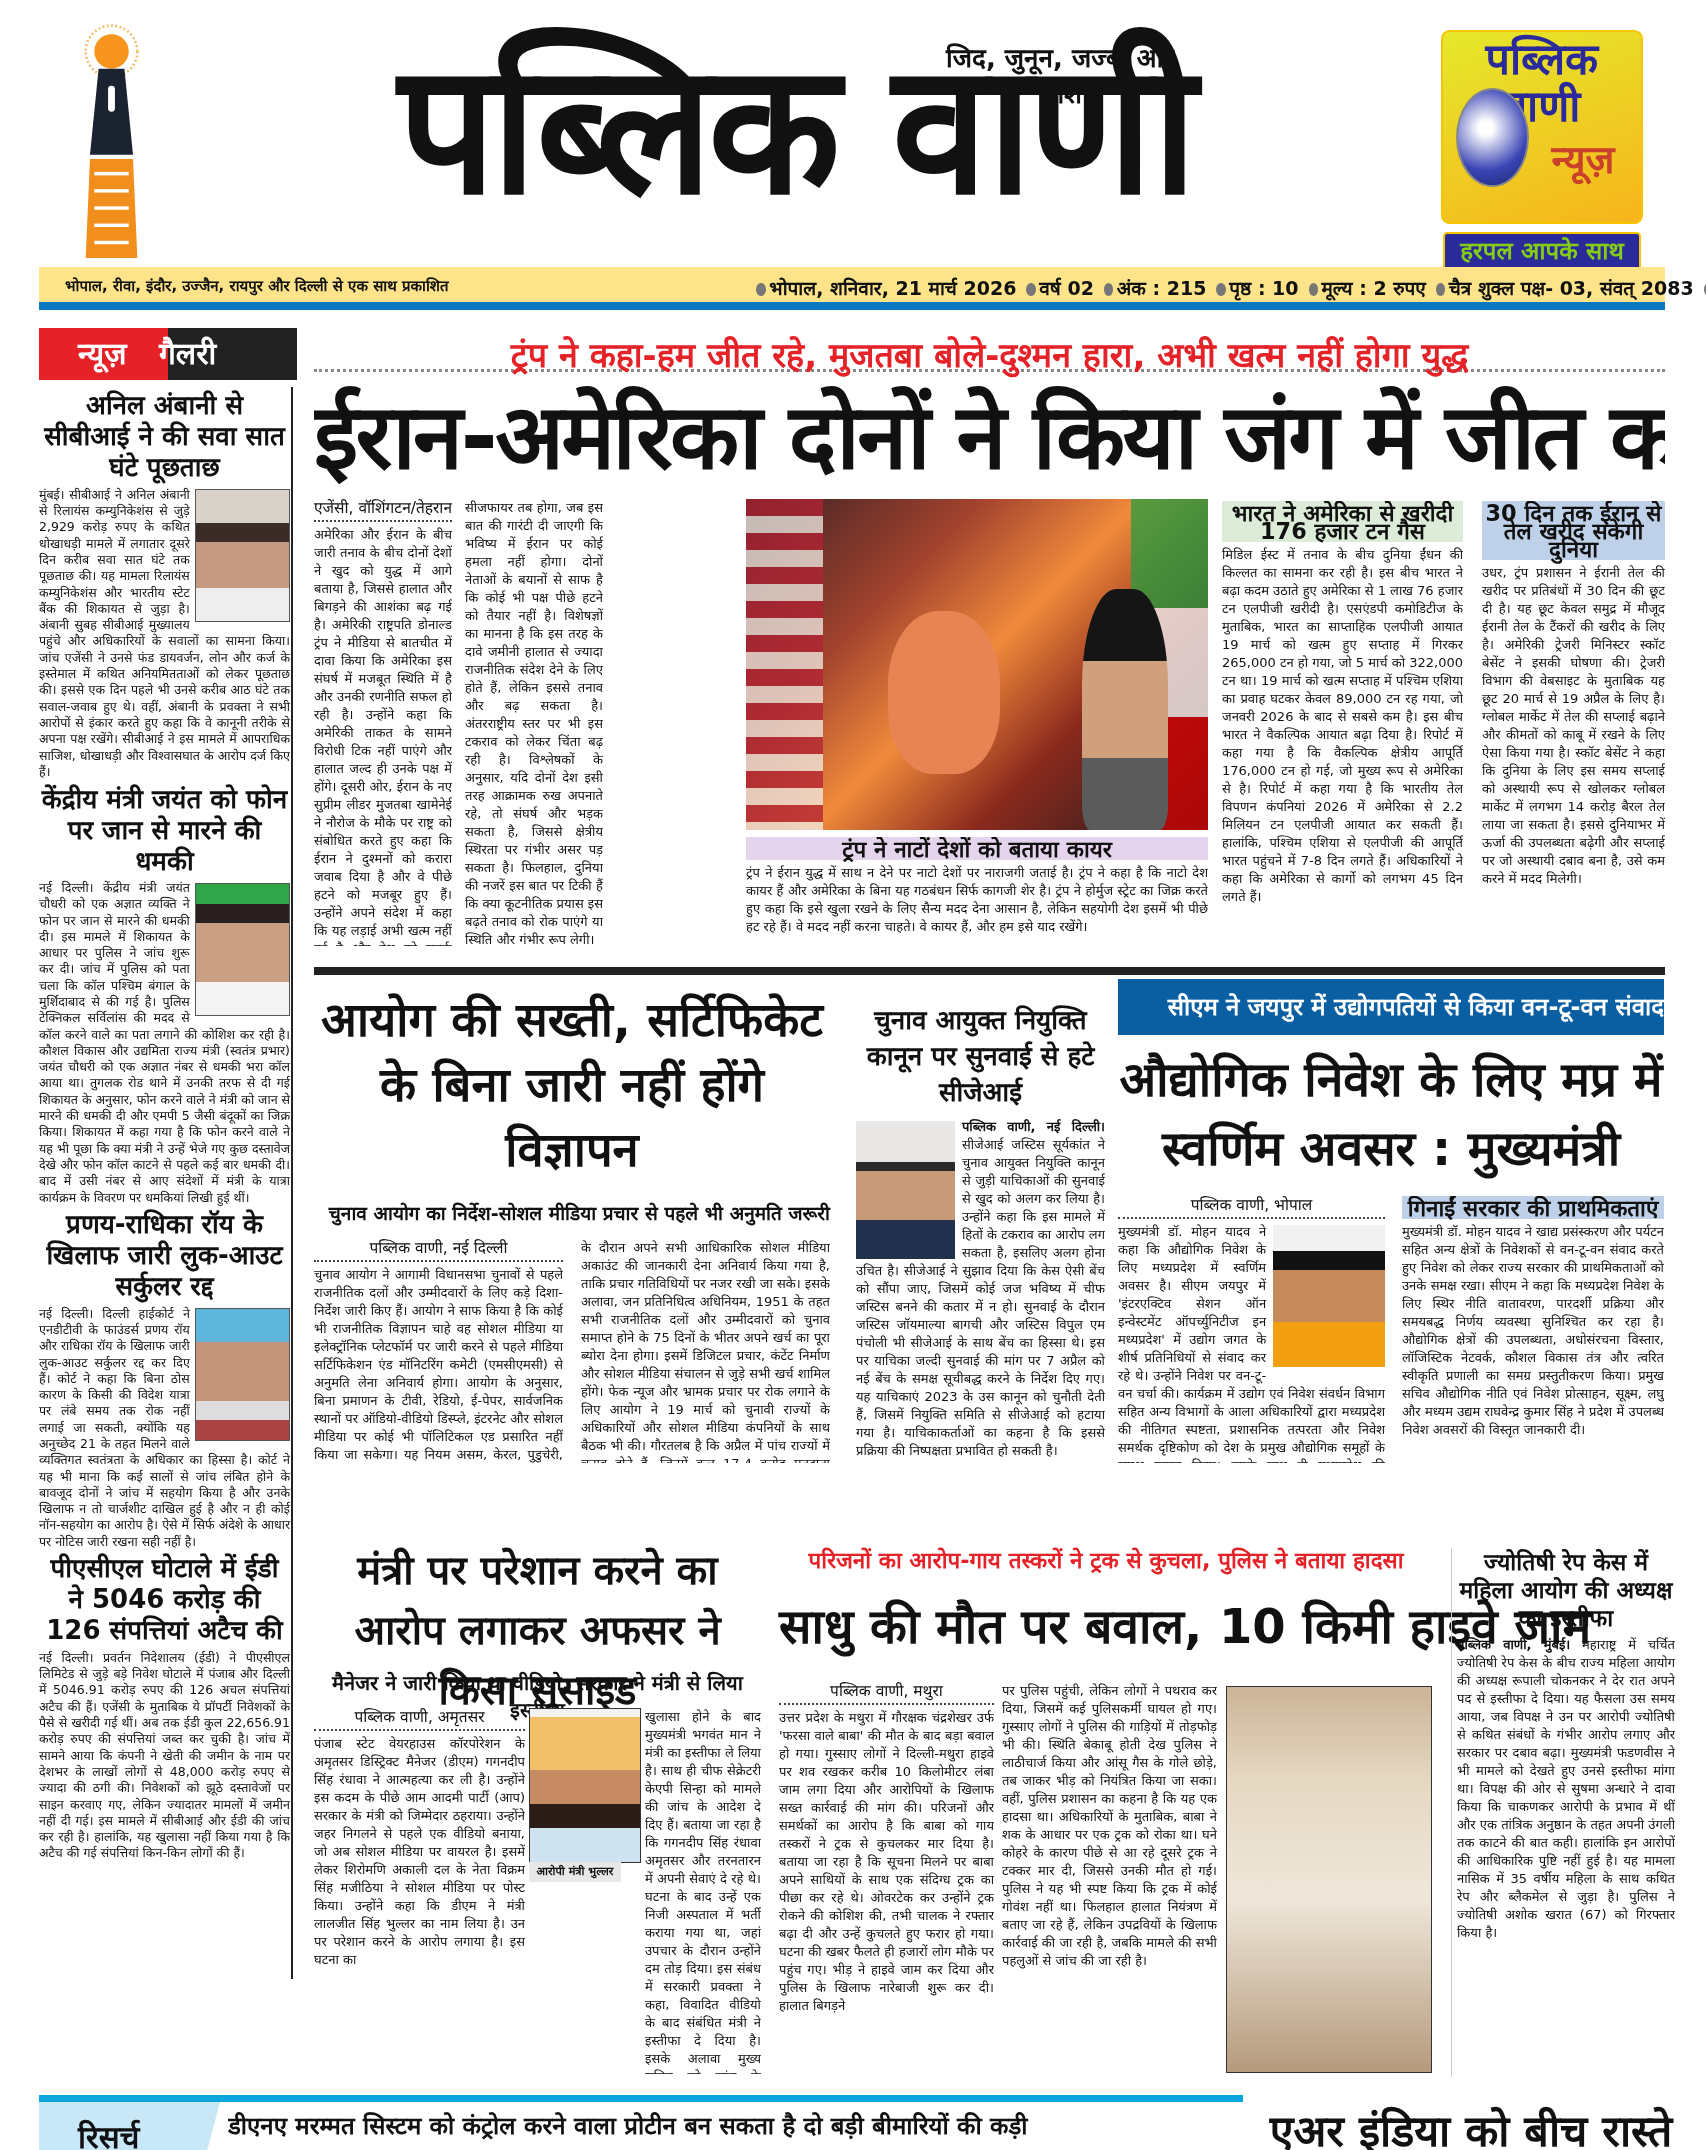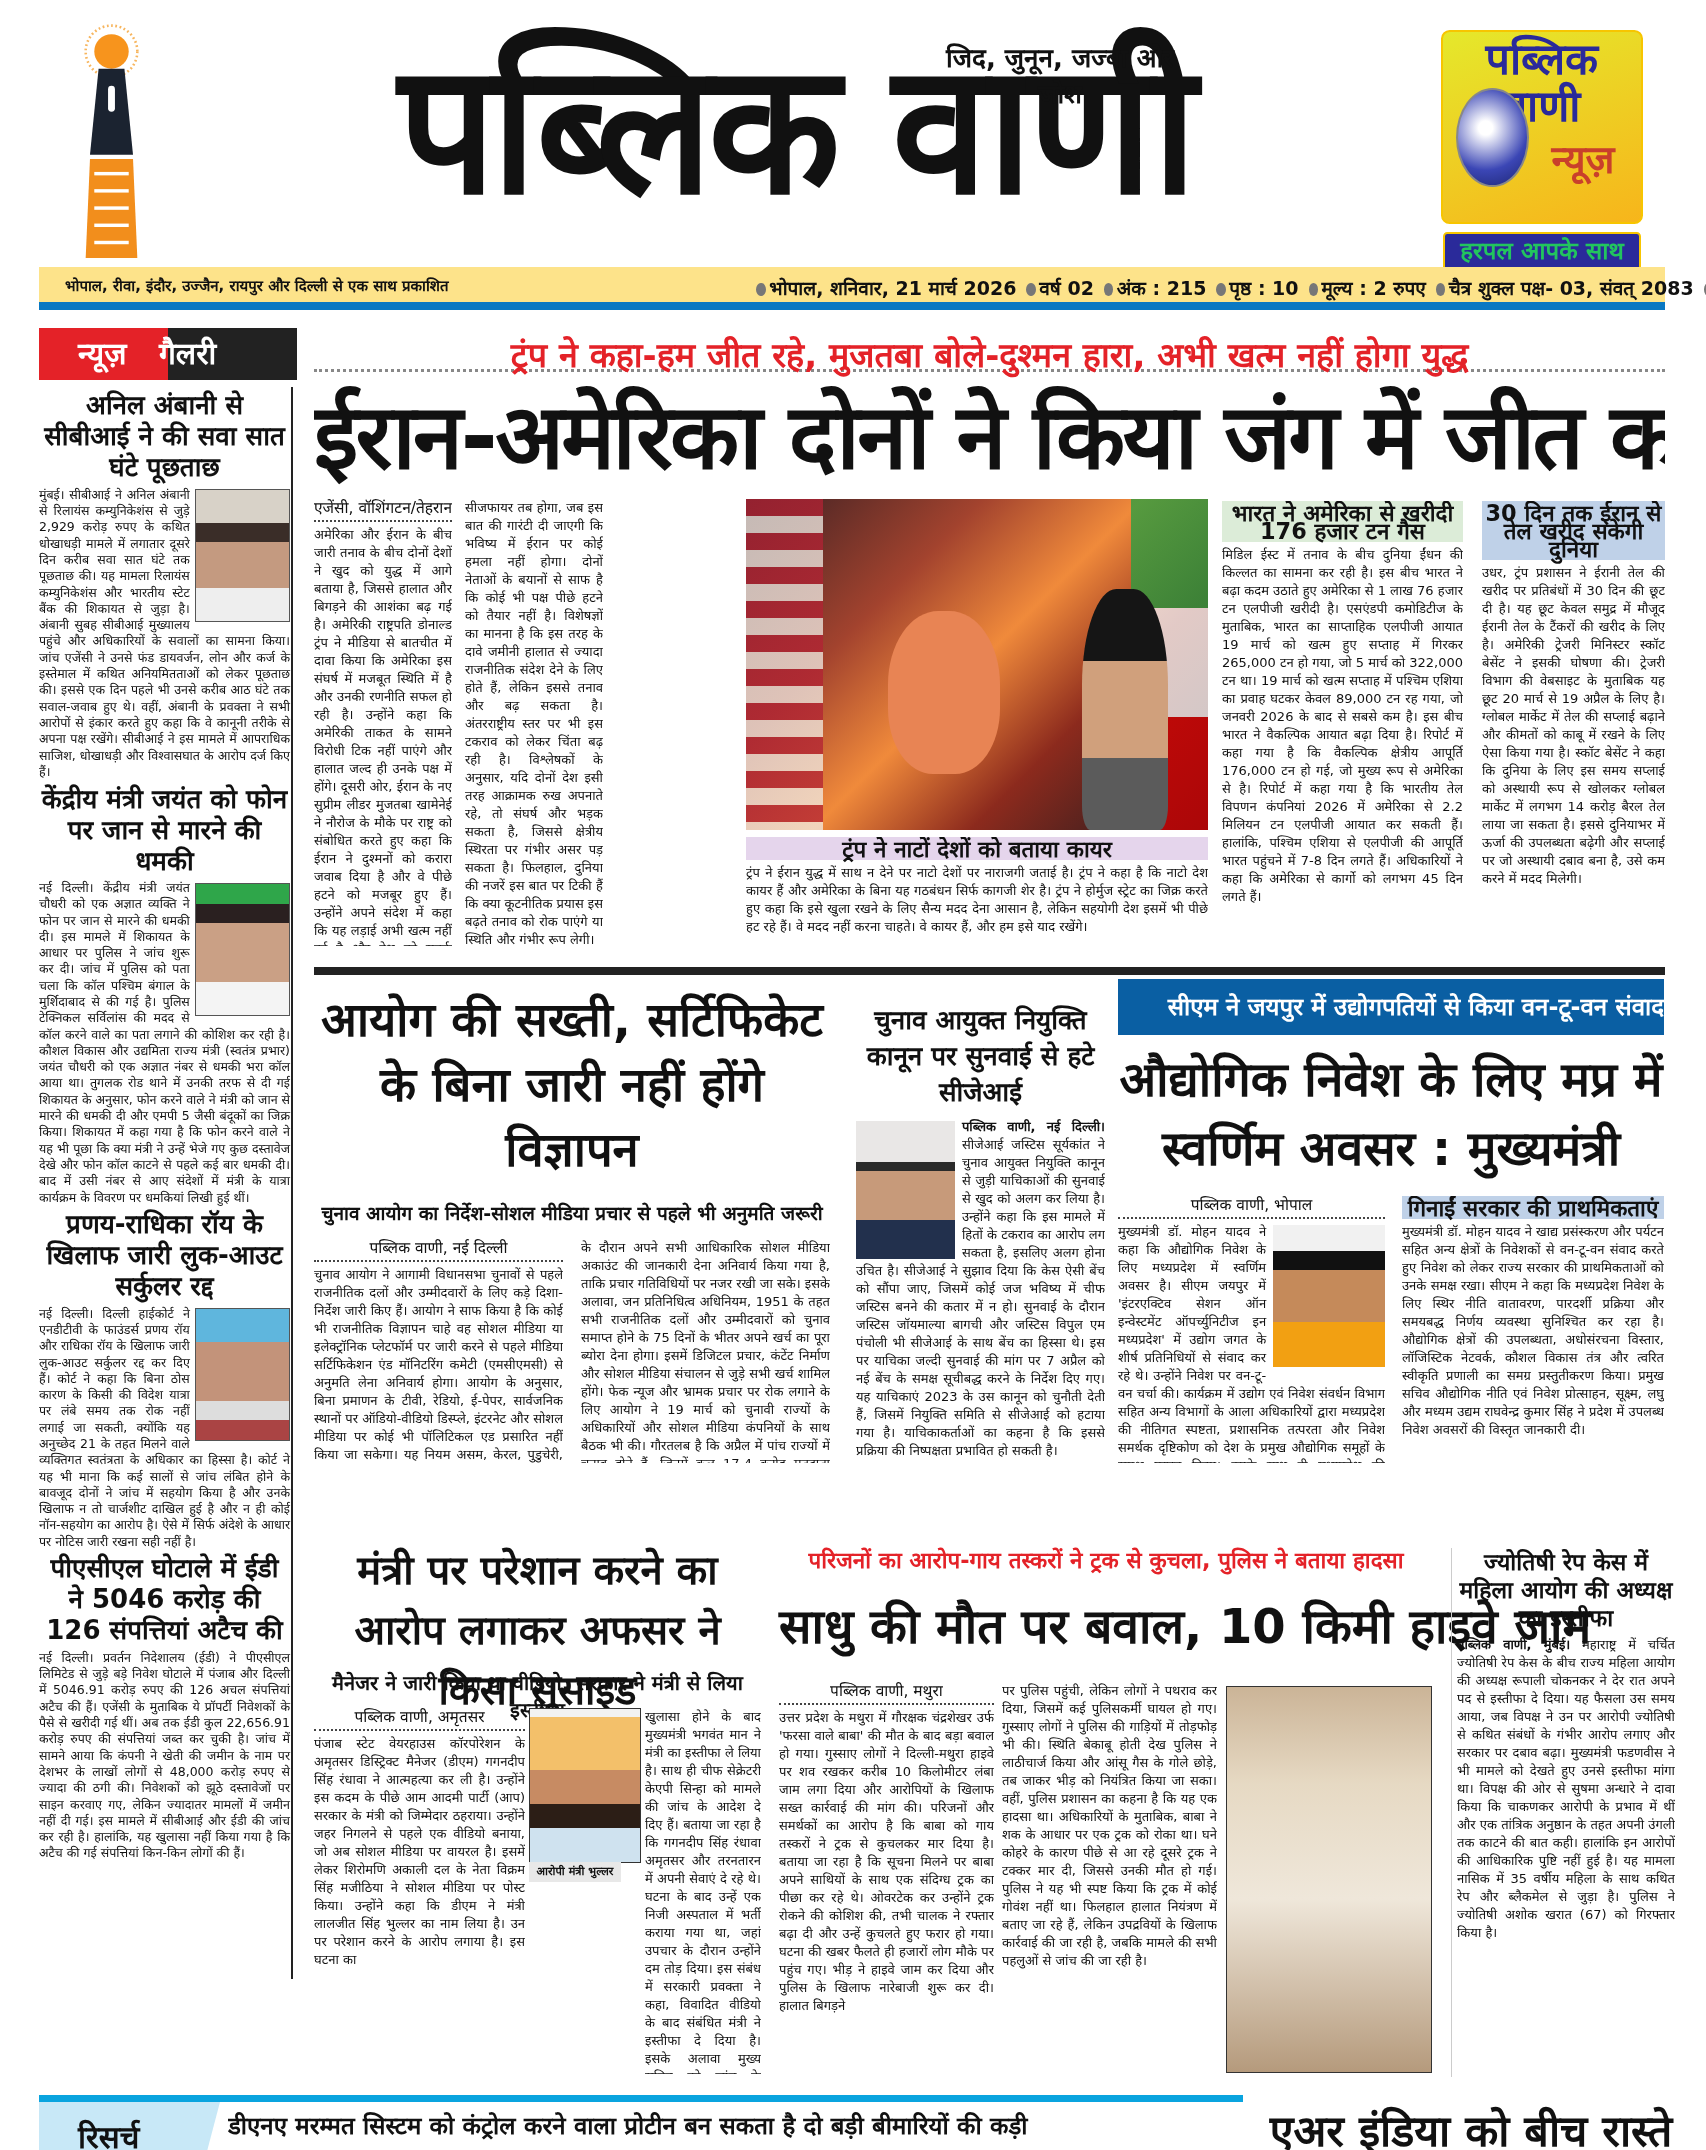--- a/index.html
+++ b/index.html
@@ -7,21 +7,21 @@
 body{font-family:"DejaVu Sans","Liberation Sans",sans-serif;color:#111;position:relative}
 .abs{position:absolute}
 
 #mast-logo-icon{left:34px;top:17px;width:155px;height:241px}
 #mast-title{left:258px;top:8.6px;width:1075px;height:241px;font-size:181px;font-weight:bold;line-height:241px;text-align:center;letter-spacing:-4.3px;font-family:"DejaVu Sans",sans-serif;transform:scaleX(0.95)}
 #mast-tag{left:920px;top:39px;width:280px;font-size:26px;font-weight:bold;text-align:center}
 #tv-logo{left:1441px;top:30px;width:202px;height:194px;background:linear-gradient(160deg,#e5e82b,#f7b51b);border:2.6px solid #f7c500;border-radius:8.6px}
 #tv-logo .tv-t1{position:absolute;left:4.3px;top:4.3px;width:189px;text-align:center;font-size:43px;font-weight:bold;color:#2a2a9a;line-height:47px}
 #tv-logo .tv-globe{position:absolute;left:13px;top:56px;width:73px;height:99px;border-radius:50%;background:radial-gradient(circle at 40% 40%,#fff 10%,#3b46b5 60%,#1c2470);border:2.2px solid #888}
 #tv-logo .tv-t2{position:absolute;left:86px;top:99px;width:108px;text-align:center;font-size:39px;font-weight:bold;color:#c9402b}
-#tv-tag{left:1443px;top:232px;width:198px;height:39px;background:#2a2a9a;border:2.2px solid #f7c500;border-radius:4.3px;color:#22c55e;font-size:24px;font-weight:bold;text-align:center;line-height:34px}
+#tv-tag{left:1443px;top:232px;width:198px;height:39px;background:#2a2a9a;border:2.2px solid #f7c500;border-radius:4.3px;color:#84cc16;font-size:24px;font-weight:bold;text-align:center;line-height:34px}
 #dateline{left:39px;top:267px;width:1626px;height:43px;background:#fde38a;border-bottom:8.6px solid #0a78c2}
 #dateline .pub{position:absolute;left:26px;top:7.7px;font-size:15px;font-weight:bold}
 #dateline .meta{position:absolute;left:714px;top:7.7px;font-size:19px;font-weight:bold;white-space:nowrap}
 #dateline .dot{display:inline-block;width:9.5px;height:13px;border-radius:50%;background:#777;margin:0 3.4px;vertical-align:middle}
 
 #gallery-badge{left:39px;top:328px;width:258px;height:52px;background:#222;color:#fff;font-size:30px;font-weight:bold;line-height:52px;padding-left:39px}
 #gallery-badge .red{position:absolute;left:0;top:0;width:129px;height:52px;background:#e42228}
 #gallery-badge span{position:relative}
 #left-col{left:39px;top:387px;width:254px;height:1592px;border-right:2.2px solid #222;font-size:12.5px;line-height:16.3px;text-align:justify;padding-right:1px;overflow:hidden}
 .lh{font-size:26px;font-weight:bold;text-align:center;line-height:31px;margin:3.4px 0}
@@ -43,21 +43,21 @@
 #sub-nato{left:746px;top:837px;width:462px;height:116px}
 .shade-h{font-size:22.4px;font-weight:bold;text-align:center;padding:2.6px 0;margin-bottom:4.3px}
 .pur{background:#e5d5ec}
 .grn{background:#dcecd8}
 .blu{background:#bfd1e8}
 #side-gas{left:1222px;top:501px;width:241px;height:452px}
 #side-oil{left:1482px;top:501px;width:183px;height:452px}
 #rule1{left:314px;top:967px;width:1351px;height:7.7px;background:#222}
 
 #ad-head{left:314px;top:987px;width:516px;height:202px;font-size:47px;font-weight:bold;text-align:center;line-height:65px}
-#ad-sub{left:314px;top:1200px;width:516px;height:30px;font-size:19px;font-weight:bold;text-align:center}
+#ad-sub{left:314px;top:1200px;width:516px;height:30px;font-size:19px;font-weight:bold;text-align:right}
 #ad-c1{left:314px;top:1239px;width:249px;height:224px}
 #ad-c2{left:581px;top:1239px;width:249px;height:224px}
 #cec-head{left:856px;top:1002px;width:249px;height:112px;font-size:26px;font-weight:bold;text-align:center;line-height:36px}
 #cec-body{left:856px;top:1118px;width:249px;height:344px}
 #cec-photo{float:left;width:99px;height:138px;margin:2.6px 6.9px 2.6px 0;background:linear-gradient(180deg,#e9e7e6 0 30%,#2a2a2a 30% 36%,#c79a7a 36% 72%,#22304d 72%)}
 #cm-banner{left:1118px;top:979px;width:546px;height:56px;background:#0a5fa3;color:#fff;font-size:24px;font-weight:bold;text-align:right;line-height:56px}
 #cm-head{left:1118px;top:1045px;width:546px;height:142px;font-size:48px;font-weight:bold;text-align:center;line-height:69px}
 #cm-c1{left:1118px;top:1196px;width:267px;height:267px}
 #cm-photo{float:right;width:112px;height:142px;margin:2.6px 0 2.6px 6.9px;background:linear-gradient(180deg,#f1f1f1 0 18%,#111 18% 32%,#c58a5a 32% 68%,#f2a012 68%)}
 #cm-c2{left:1402px;top:1196px;width:262px;height:267px}

